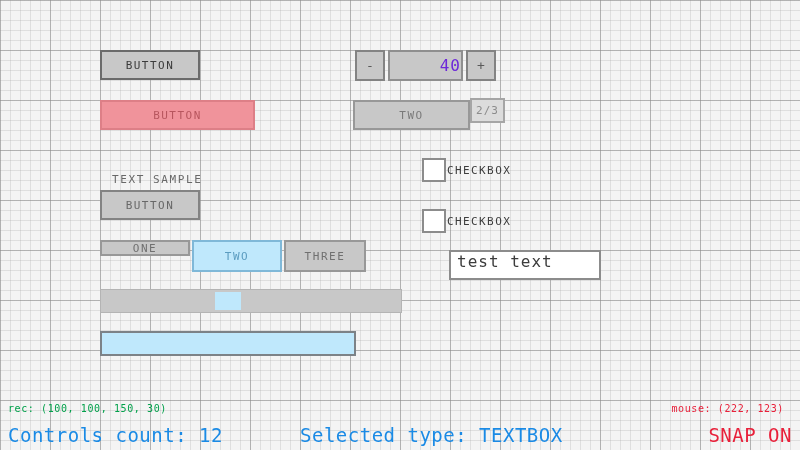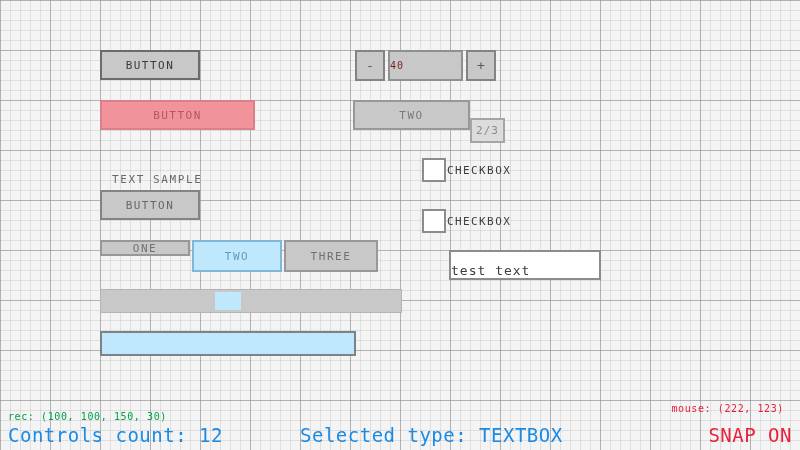--- a/index.html
+++ b/index.html
@@ -84,26 +84,26 @@
     border: 2px solid #838383;
     color: #5a5a5a;
     font-size: 13px;
     display: flex;
     align-items: center;
     justify-content: center;
   }
   .spin-val {
     background: #c8c8c8;
     border: 2px solid #8f8f8f;
-    color: #7f1d1d;
-    font-size: 10px;
+    color: #6d28d9;
+    font-size: 16px;
     letter-spacing: 1px;
     display: flex;
     align-items: center;
-    justify-content: flex-start;
+    justify-content: flex-end;
   }
 
   
   .dd-box {
     background: #c8c8c8;
     border: 2px solid #989898;
     color: #7a7a7a;
     font-size: 11px;
     letter-spacing: 1.6px;
     display: flex;
@@ -112,21 +112,20 @@
   }
   .dd-badge {
     background: #dcdcdc;
     border: 2px solid #a5a5a5;
     color: #8c8c8c;
     font-size: 11px;
     letter-spacing: 1px;
     display: flex;
     align-items: center;
     justify-content: center;
-    margin-top: 20px;
   }
 
   
   .cb-wrap { display: flex; align-items: center; }
   .cb-box {
     width: 24px; height: 24px;
     background: #ffffff;
     border: 2px solid #8c8c8c;
     box-sizing: border-box;
     flex: none;
@@ -136,24 +135,25 @@
     font-size: 11px;
     letter-spacing: 1.4px;
     margin-left: 1px;
   }
 
   
   .tbox {
     background: #ffffff;
     border: 2px solid #8c8c8c;
     color: #3c3c3c;
-    font-size: 13px;
+    font-size: 16px;
     letter-spacing: 1px;
     display: flex;
-    align-items: flex-end;
+    align-items: flex-start;
+    padding-left: 6px;
   }
 
   
   .slider {
     background: #c8c8c8;
     border: 1px solid #b4b4b4;
     position: absolute;
   }
   .slider-handle {
     position: absolute;
@@ -207,21 +207,21 @@
   <div class="ctl gbtn" style="left:100px; top:190px; width:100px; height:30px;">
     <span>BUTTON</span>
   </div>
 
   <div class="ctl tg-item" style="left:100px; top:240px; width:90px; height:16px;">
     <span>ONE</span>
   </div>
   <div class="ctl tg-item active" style="left:192px; top:240px; width:90px; height:32px;">
     <span>TWO</span>
   </div>
-  <div class="ctl tg-item" style="left:284px; top:240px; width:94px; height:32px;">
+  <div class="ctl tg-item" style="left:284px; top:240px; width:82px; height:32px;">
     <span>THREE</span>
   </div>
 
   <div class="slider" style="left:100px; top:289px; width:300px; height:22px;">
     <div class="slider-handle" style="left:114px; width:26px;"></div>
   </div>
 
   <div class="pbar" style="left:100px; top:331px; width:252px; height:21px;">
     <div class="pbar-fill" id="pbar-fill" style="width: 100%; background: rgb(191, 232, 252);"></div>
   </div>
@@ -249,21 +249,21 @@
   </div>
   <div class="ctl cb-wrap" style="left:422px; top:209px; width:150px; height:24px;">
     <span class="cb-box"></span>
     <span class="cb-label">CHECKBOX</span>
   </div>
 
   <div class="ctl tbox" style="left:449px; top:250px; width:152px; height:30px;">
     <span>test text</span>
   </div>
 
-  <div class="ctl stat-small c-green" style="left:8px; top:403px;margin-top:8px;">
+  <div class="ctl stat-small c-green" style="left:8px; top:403px;">
     <span>rec: (100, 100, 150, 30)</span>
   </div>
 
   <div class="ctl stat-small c-red" style="right:16px; top:403px;">
     <span>mouse: (222, 123)</span>
   </div>
 
   <div class="ctl stat-big c-blue" style="left:8px; top:424px;">
     <span>Controls count: 12</span>
   </div>

